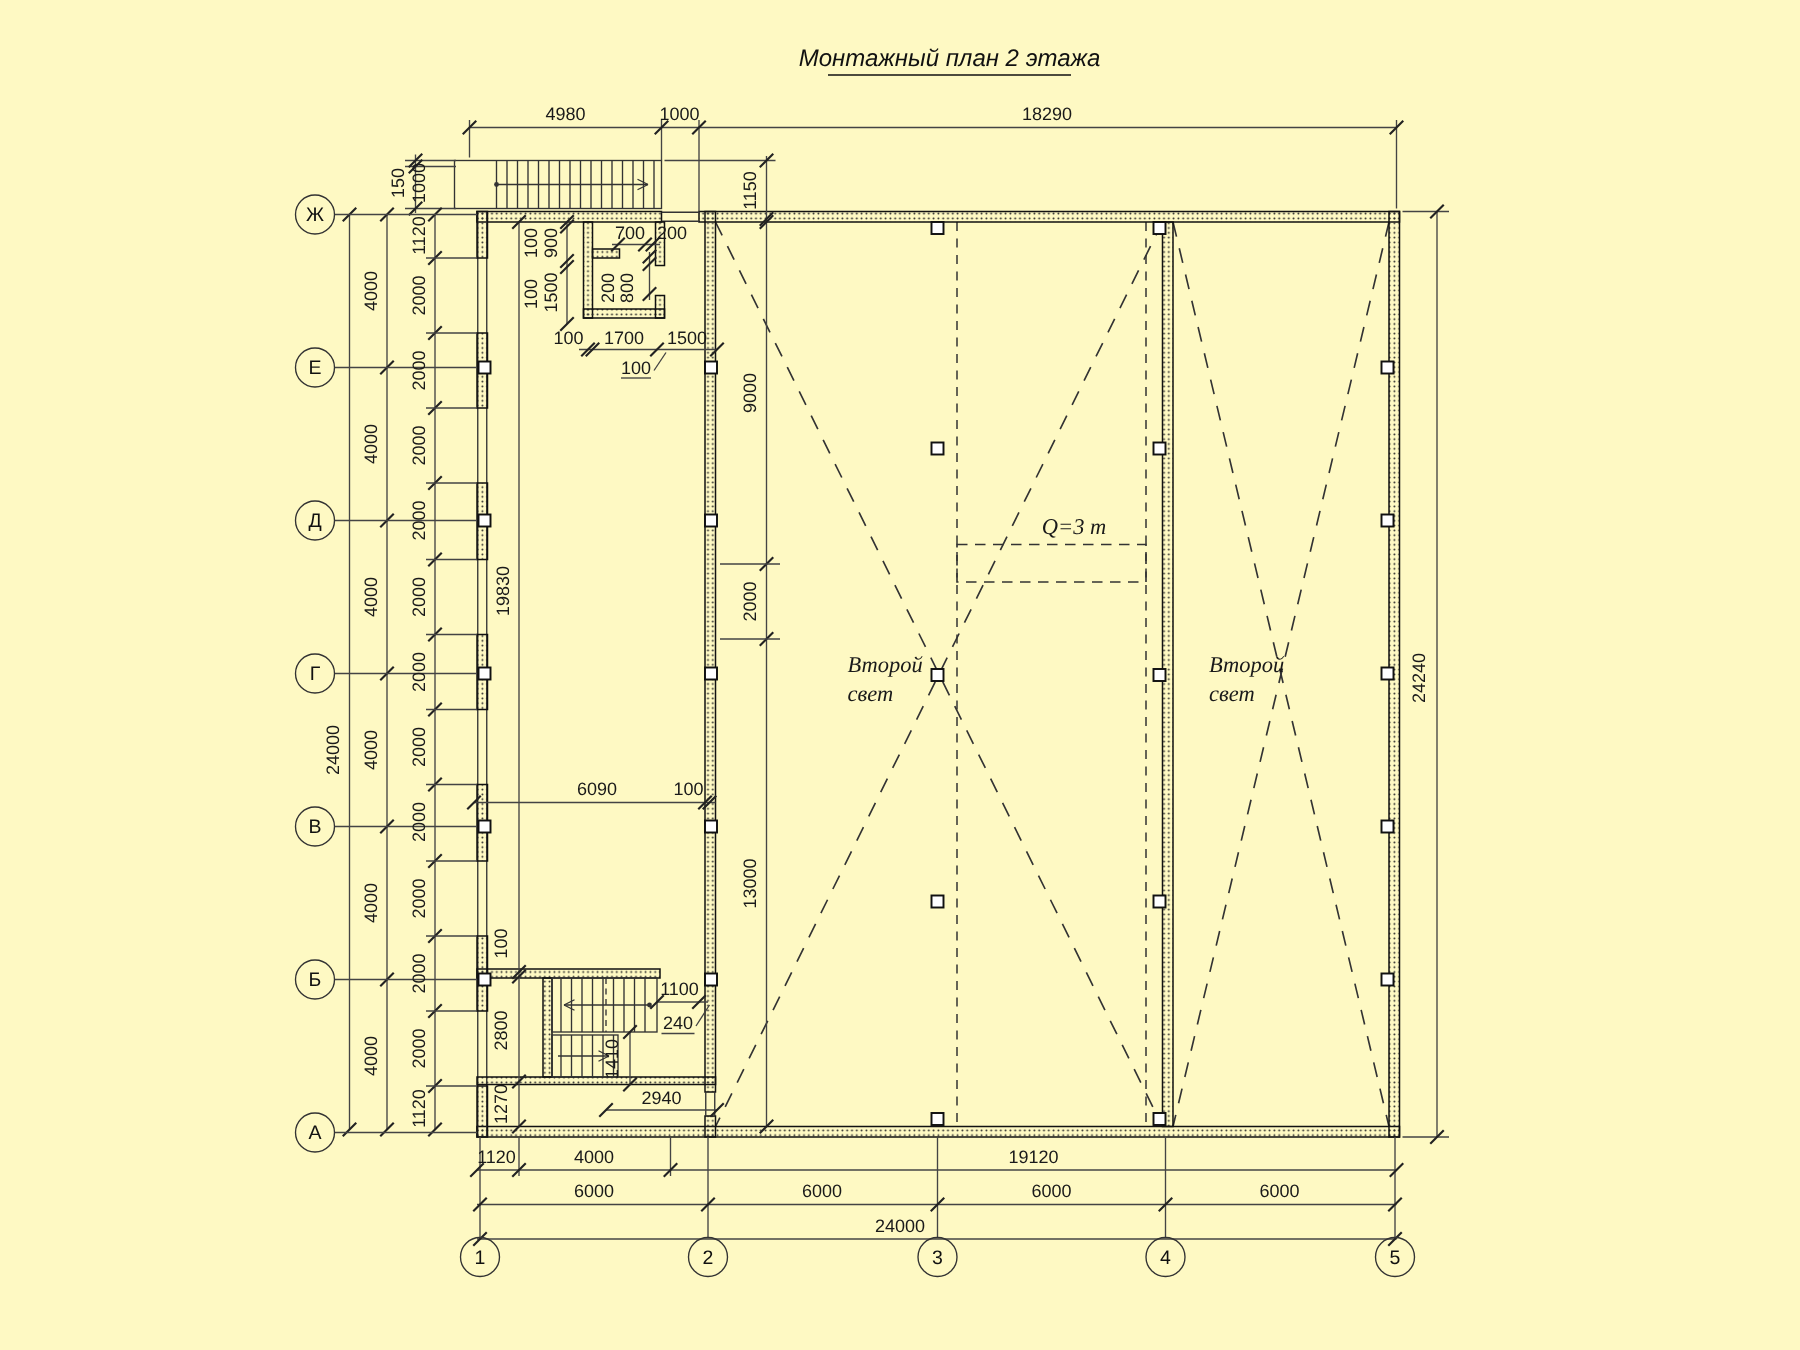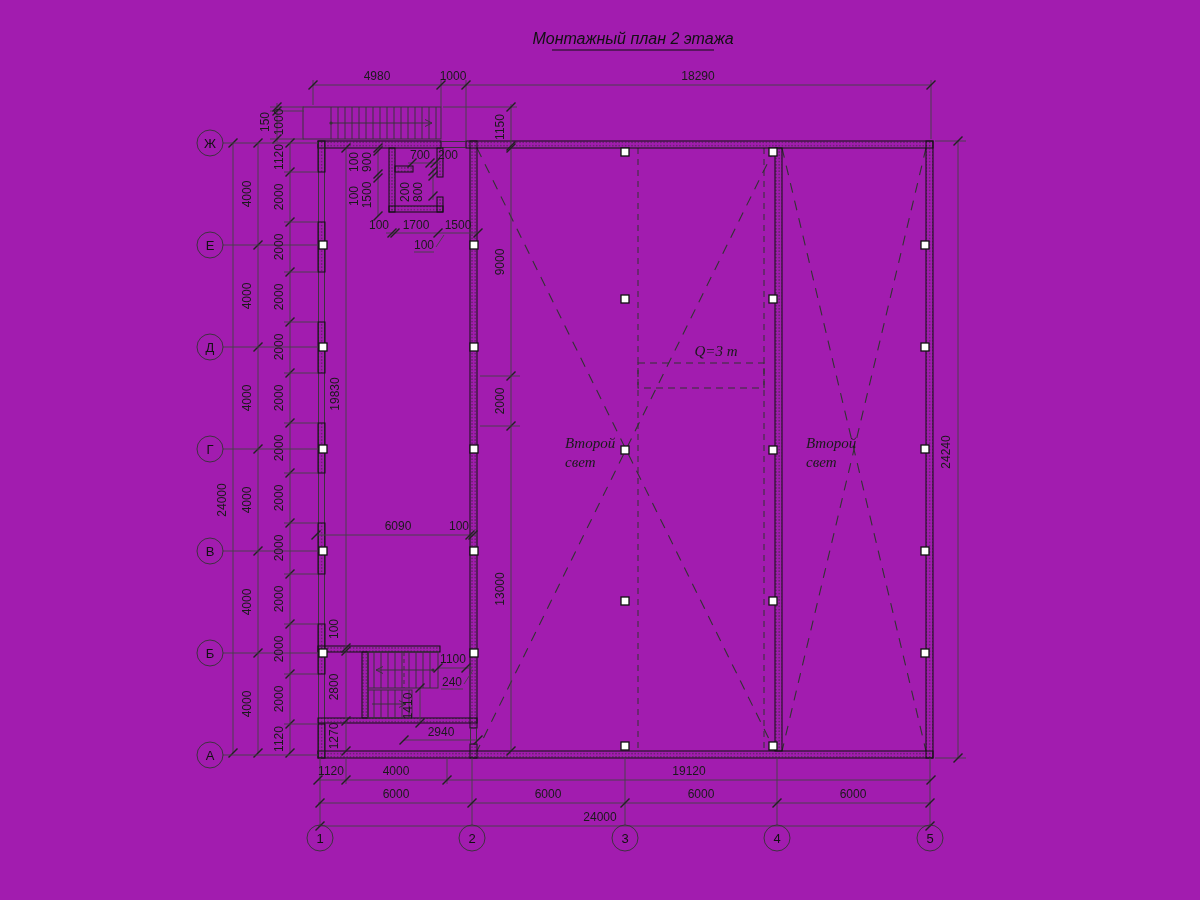--- a/index.html
+++ b/index.html
@@ -1,16 +1,16 @@
 <!DOCTYPE html>
 <html><head>
 <meta charset="utf-8">
 <style>
   html,body{margin:0;padding:0;background:#fff;}
-  .stage{width:1200px;height:900px;background:#a21caf;position:relative;font-family:"Liberation Sans",sans-serif;}
+  .stage{width:1200px;height:900px;background:#fef9c3;position:relative;font-family:"Liberation Sans",sans-serif;}
   svg{display:block}
   .ln{stroke:#333;stroke-width:0.9;fill:none}
   .wl{stroke:#111;stroke-width:1;}
   .dl{stroke:#444;stroke-width:0.9;fill:none}
   .dsh{stroke:#333;stroke-width:1.1;fill:none;stroke-dasharray:10 8}
   .dshv{stroke:#333;stroke-width:1;fill:none;stroke-dasharray:6 5}
   .dshr{stroke:#333;stroke-width:1.1;fill:none;stroke-dasharray:7 5}
   text.d{font-family:"Liberation Sans",sans-serif;font-size:12px;fill:#1a1a1a;text-anchor:middle}
   text.ax{font-family:"Liberation Sans",sans-serif;font-size:13px;fill:#111;text-anchor:middle}
   text.it{font-family:"Liberation Serif",serif;font-style:italic;font-size:15px;fill:#1a1a1a}

